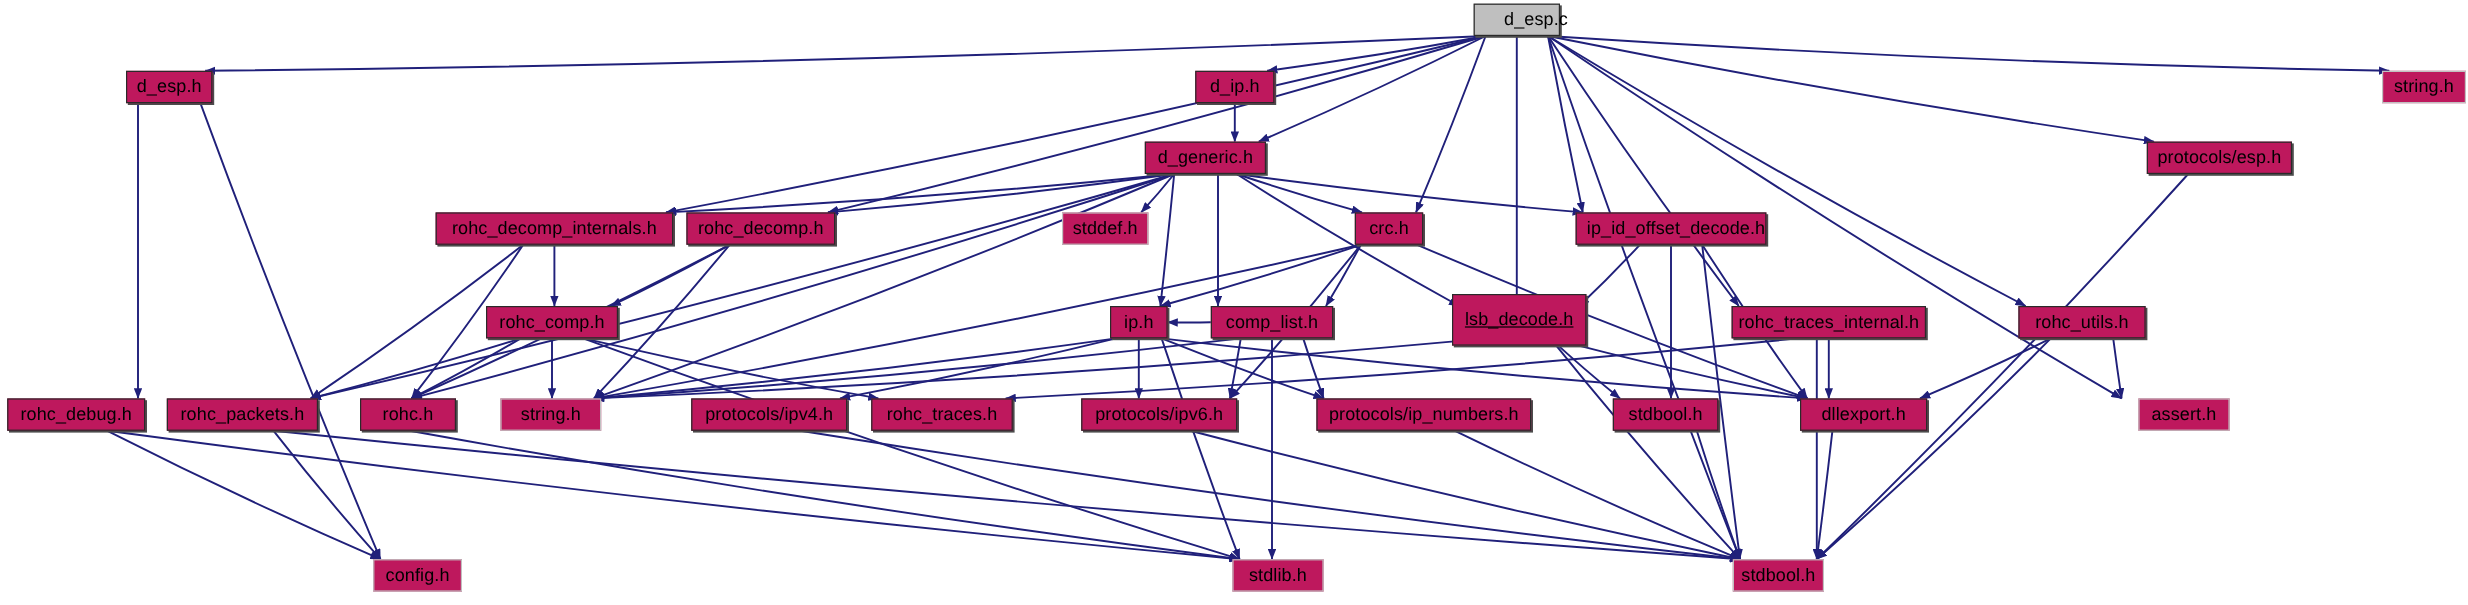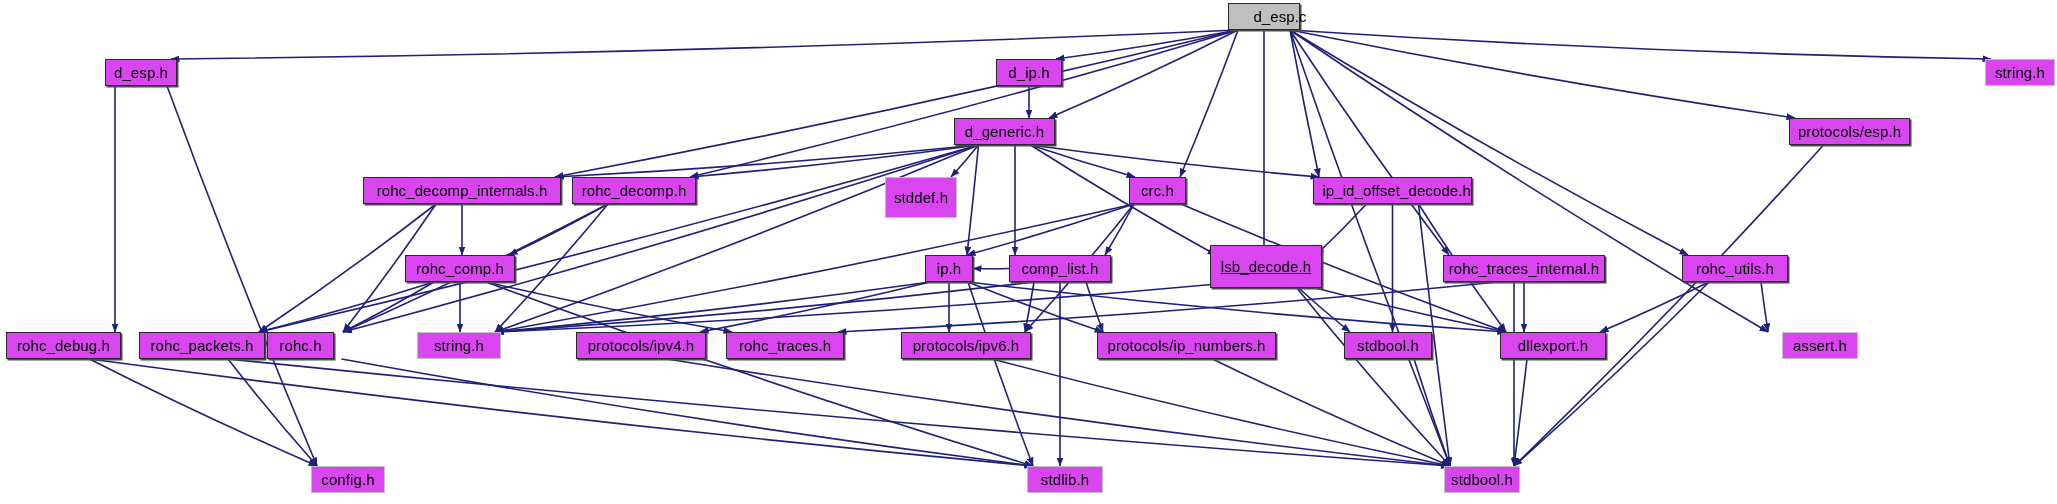--- a/index.html
+++ b/index.html
@@ -1,20 +1,20 @@
 <!DOCTYPE html>
 <html><head>
 <meta charset="utf-8">
 <style>
   html,body{margin:0;padding:0;background:#ffffff;}
   #graph-root{position:relative;width:2057px;height:504px;background:#ffffff;
     font-family:"Liberation Sans","DejaVu Sans",sans-serif;overflow:hidden;}
   #edge-layer{position:absolute;left:0;top:0;width:2057px;height:504px;}
   .node{position:absolute;box-sizing:border-box;display:flex;align-items:center;
-    justify-content:center;white-space:nowrap;background:#d946ef;}
+    justify-content:center;white-space:nowrap;background:#be185d;}
   .node .node-label{font-size:15px;color:#000000;line-height:1;letter-spacing:0.1px;}
   .node.project{border:1px solid #2a2a2a;box-shadow:1.5px 1.5px 0 0 #4c4c4c;}
   .node.system{border:1px solid #c0c0c0;}
   .node.root{border:1px solid #2a2a2a;background:#bfbfbf;box-shadow:1.5px 1.5px 0 0 #4c4c4c;padding-left:32px;}
 </style>
 </head>
 <body>
 
 <div id="graph-root">
   <svg id="edge-layer" viewBox="0 0 2057 504" xmlns="http://www.w3.org/2000/svg">
@@ -124,21 +124,21 @@
       </div>
       <div class="node project" style="left: 1789px; top: 118px; width: 121px; height: 27px;">
         <span class="node-label">protocols/esp.h</span>
       </div>
       <div class="node project" style="left: 363px; top: 177px; width: 198px; height: 27px;">
         <span class="node-label">rohc_decomp_internals.h</span>
       </div>
       <div class="node project" style="left: 572px; top: 177px; width: 124px; height: 27px;">
         <span class="node-label">rohc_decomp.h</span>
       </div>
-      <div class="node system" style="left: 885px; top: 177px; width: 72px; height: 41px;">
+      <div class="node system" style="left: 885px; top: 177px; width: 72px; height: 27px;">
         <span class="node-label">stddef.h</span>
       </div>
       <div class="node project" style="left: 1129px; top: 177px; width: 57px; height: 27px;">
         <span class="node-label">crc.h</span>
       </div>
       <div class="node project" style="left: 1313px; top: 177px; width: 159px; height: 27px; justify-content: flex-end;">
         <span class="node-label">ip_id_offset_decode.h</span>
       </div>
       <div class="node project" style="left: 405px; top: 255px; width: 110px; height: 27px;">
         <span class="node-label">rohc_comp.h</span>
@@ -157,21 +157,21 @@
       </div>
       <div class="node project" style="left: 1682px; top: 255px; width: 106px; height: 27px;">
         <span class="node-label">rohc_utils.h</span>
       </div>
       <div class="node project" style="left: 6px; top: 332px; width: 115px; height: 27px;">
         <span class="node-label">rohc_debug.h</span>
       </div>
       <div class="node project" style="left: 139px; top: 332px; width: 126px; height: 27px;">
         <span class="node-label">rohc_packets.h</span>
       </div>
-      <div class="node project" style="left: 267px; top: 332px; width: 67px; height: 27px;">
+      <div class="node project" style="left: 300px; top: 332px; width: 80px; height: 27px;">
         <span class="node-label">rohc.h</span>
       </div>
       <div class="node system" style="left: 417px; top: 332px; width: 84px; height: 27px;">
         <span class="node-label">string.h</span>
       </div>
       <div class="node project" style="left: 576px; top: 332px; width: 130px; height: 27px;">
         <span class="node-label">protocols/ipv4.h</span>
       </div>
       <div class="node project" style="left: 726px; top: 332px; width: 118px; height: 27px;">
         <span class="node-label">rohc_traces.h</span>

